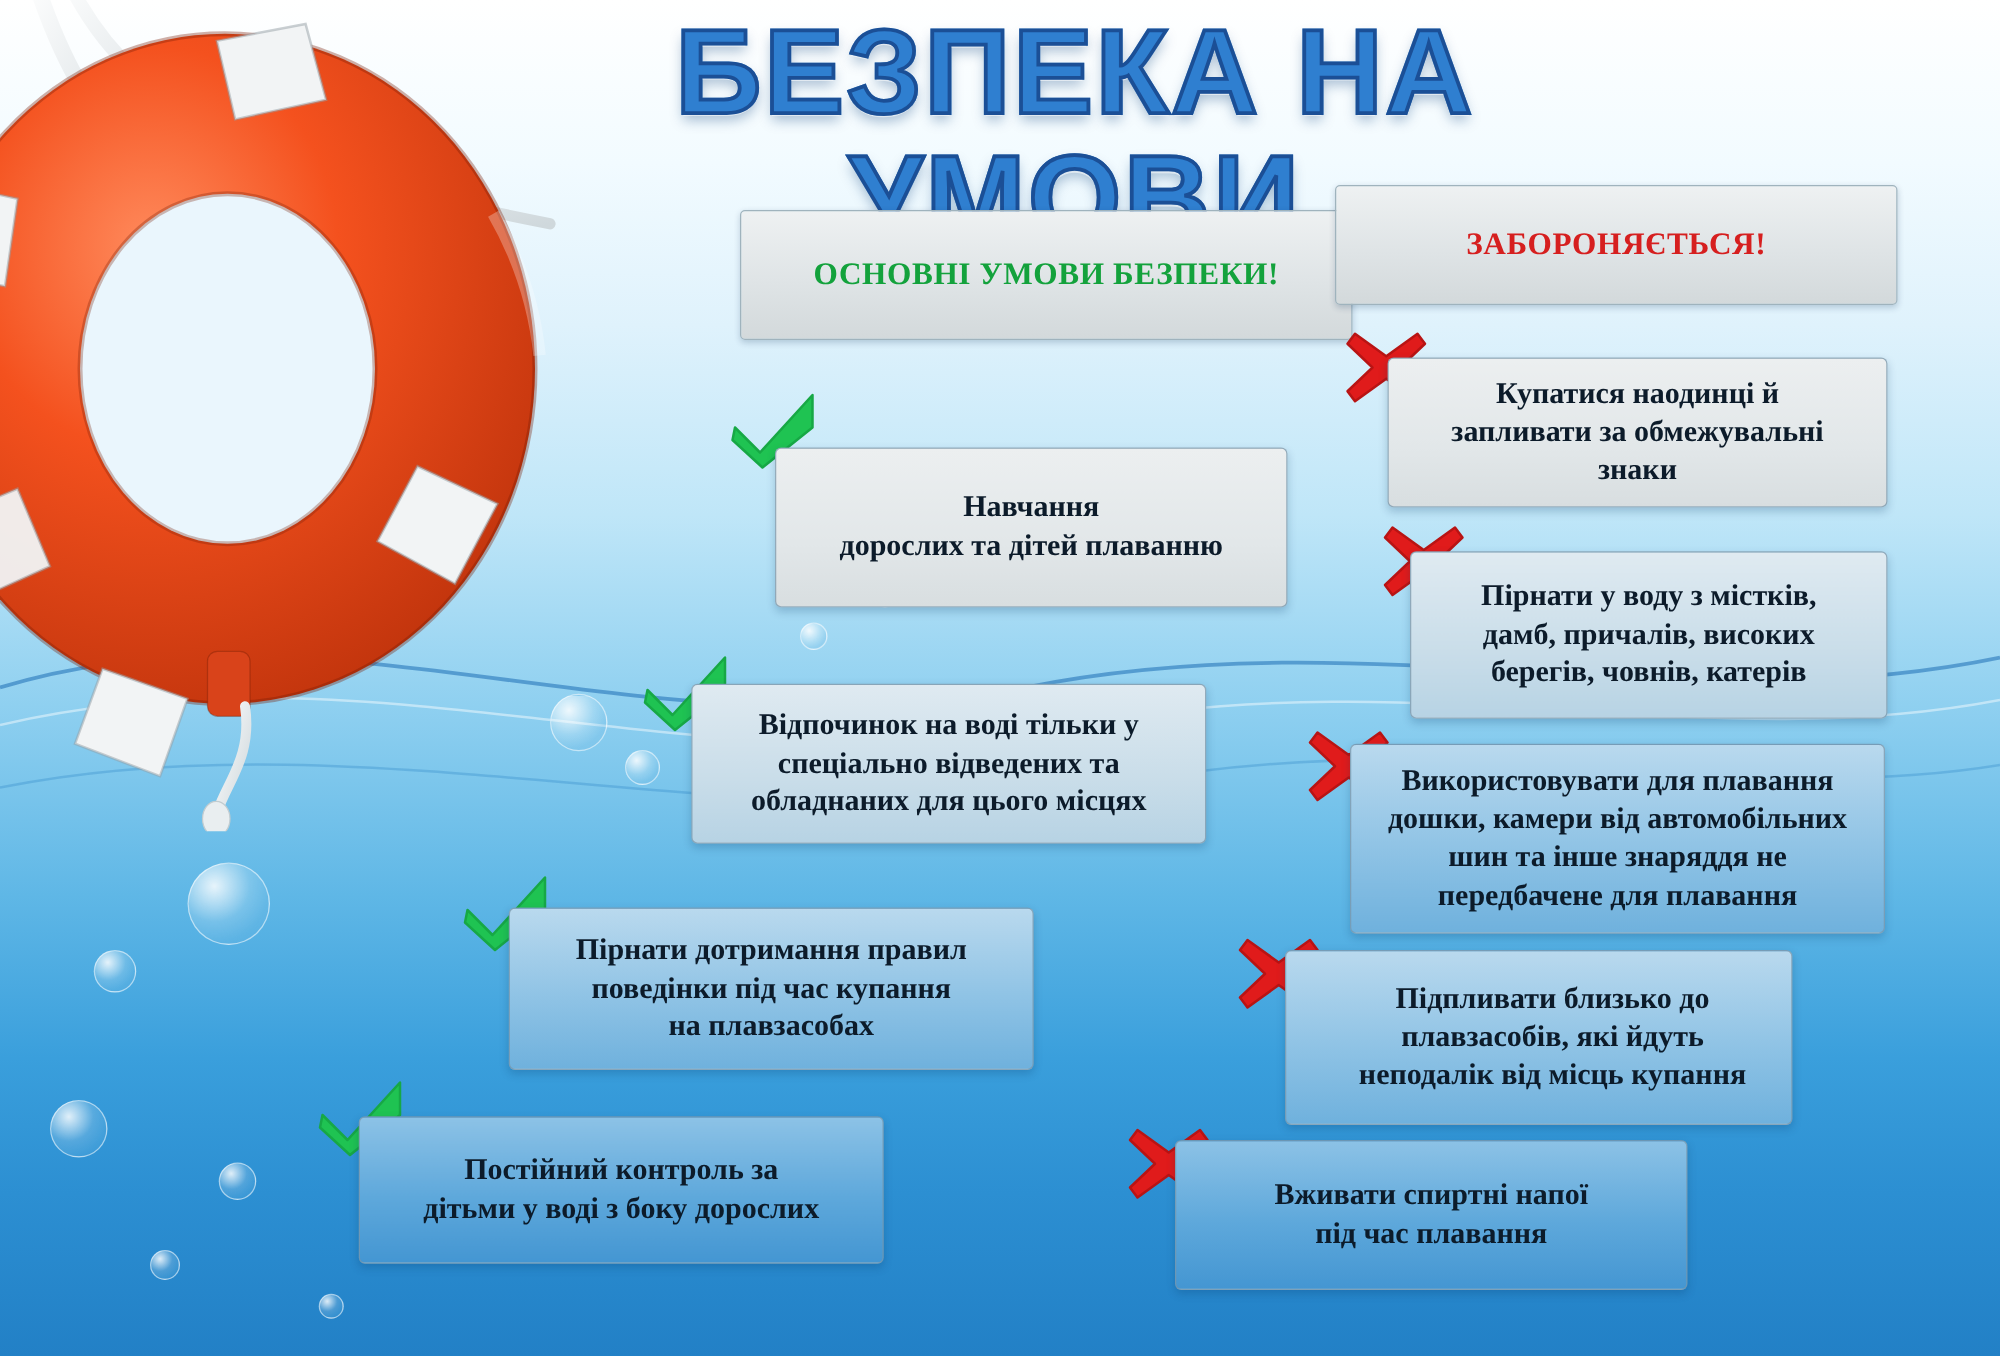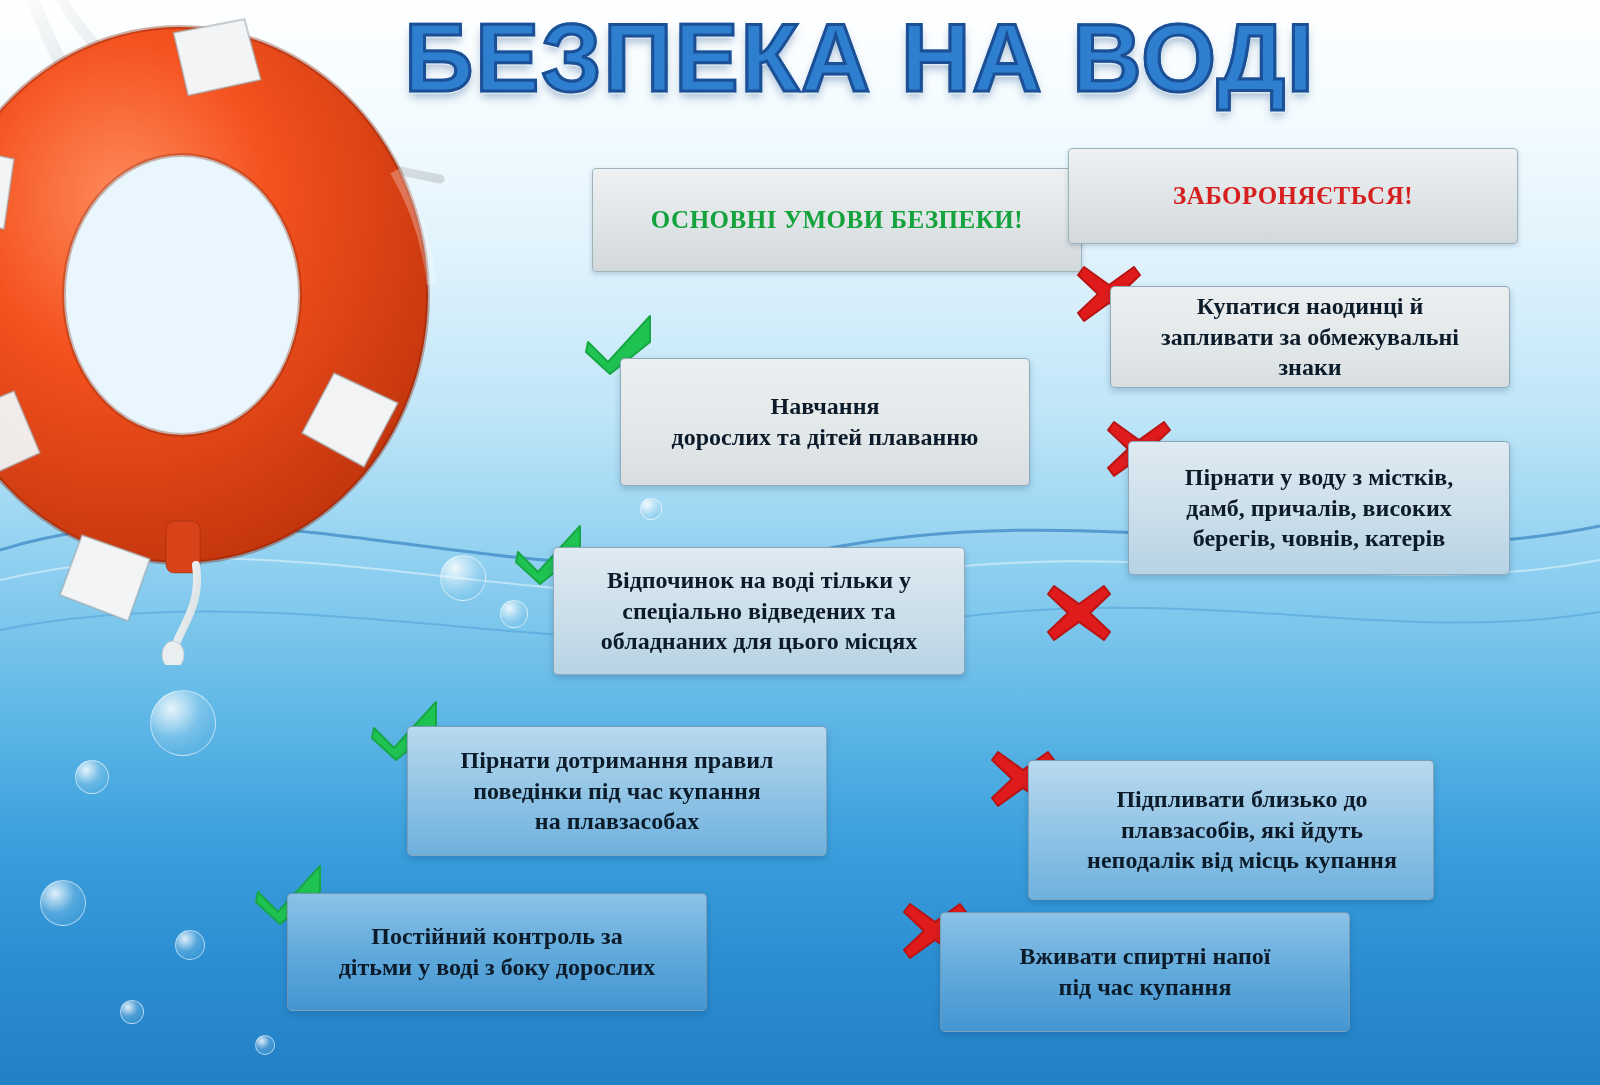--- a/index.html
+++ b/index.html
@@ -120,21 +120,21 @@
   #c-ok-2 { left: 553px;  top: 547px; width: 412px; height: 128px; }
   #c-ok-3 { left: 407px;  top: 726px; width: 420px; height: 130px; }
   #c-ok-4 { left: 263px;  top: 893px; width: 420px; height: 118px; }
 
   #m-ok-1 { left: 582px;  top: 312px; }
   #m-ok-2 { left: 512px;  top: 522px; }
   #m-ok-3 { left: 368px;  top: 698px; }
   #m-ok-4 { left: 252px;  top: 862px; }
 
   
-  #c-no-1 { left: 1110px; top: 286px; width: 400px; height: 102px; }
+  #c-no-1 { left: 1110px; top: 286px; width: 400px; height: 120px; }
   #c-no-2 { left: 1128px; top: 441px; width: 382px; height: 134px; }
   #c-no-3 { left: 1080px; top: 595px; width: 428px; height: 152px; }
   #c-no-4 { left: 1028px; top: 760px; width: 406px; height: 140px; }
   #c-no-5 { left: 940px;  top: 912px; width: 410px; height: 120px; }
 
   #m-no-1 { left: 1074px; top: 263px; }
   #m-no-2 { left: 1104px; top: 418px; }
   #m-no-3 { left: 1044px; top: 582px; }
   #m-no-4 { left: 988px;  top: 748px; }
   #m-no-5 { left: 900px;  top: 900px; }
@@ -200,21 +200,21 @@
       </g>
 
       <ellipse cx="250" cy="330" rx="248" ry="268" fill="none" stroke="rgba(255,255,255,0.28)" stroke-width="10" stroke-dasharray="120 700" transform="rotate(-30 250 330)"></ellipse>
 
       <rect x="236" y="556" width="34" height="52" rx="8" fill="#d9431a" stroke="rgba(120,30,5,0.4)"></rect>
       <path d="M266,600 C272,640 252,660 244,684" stroke="url(#ropeGrad)" stroke-width="8" fill="none" stroke-linecap="round"></path>
       <ellipse cx="243" cy="690" rx="11" ry="14" fill="#e9eef0" stroke="#c2ccd0"></ellipse>
     </svg>
   </div>
 
-  <div class="title">БЕЗПЕКА НА ВОДІ</div>
+  <div class="title">БЕЗПЕКА НА УМОВИ</div>
 
   <div class="header-box" id="hdr-ok">ОСНОВНІ УМОВИ БЕЗПЕКИ!</div>
   <div class="header-box" id="hdr-no">ЗАБОРОНЯЄТЬСЯ!</div>
 
   <div class="mark" id="m-ok-1">
     <svg width="74" height="64" viewBox="0 0 74 64">
         <path d="M6,30 L26,50 L68,4 L68,30 L28,62 L4,40 Z" fill="#1fc352" stroke="#17a845" stroke-width="2" stroke-linejoin="round"></path>
       </svg>
   </div>
   <div class="card light" id="c-ok-1" style="white-space:pre-line;">Навчання
@@ -262,31 +262,35 @@
   </div>
   <div class="card mid" id="c-no-2" style="white-space:pre-line;">Пірнати у воду з містків,
 дамб, причалів, високих
 берегів, човнів, катерів</div>
 
   <div class="mark" id="m-no-3">
     <svg width="70" height="62" viewBox="0 0 70 62">
         <path d="M10,4 L35,22 L60,4 L66,12 L46,31 L66,50 L60,58 L35,40 L10,58 L4,50 L24,31 L4,12 Z" fill="#e01b1b" stroke="#b81414" stroke-width="2" stroke-linejoin="round"></path>
       </svg>
   </div>
+  <div class="card blue" id="c-no-3" style="white-space:pre-line;">Використовувати для плавання
+дошки, камери від автомобільних
+шин та інше знаряддя не
+передбачене для плавання</div>
 
   <div class="mark" id="m-no-4">
     <svg width="70" height="62" viewBox="0 0 70 62">
         <path d="M10,4 L35,22 L60,4 L66,12 L46,31 L66,50 L60,58 L35,40 L10,58 L4,50 L24,31 L4,12 Z" fill="#e01b1b" stroke="#b81414" stroke-width="2" stroke-linejoin="round"></path>
       </svg>
   </div>
   <div class="card blue" id="c-no-4" style="white-space:pre-line;padding-left:36px;">Підпливати близько до
 плавзасобів, які йдуть
 неподалік від місць купання</div>
 
   <div class="mark" id="m-no-5">
     <svg width="70" height="62" viewBox="0 0 70 62">
         <path d="M10,4 L35,22 L60,4 L66,12 L46,31 L66,50 L60,58 L35,40 L10,58 L4,50 L24,31 L4,12 Z" fill="#e01b1b" stroke="#b81414" stroke-width="2" stroke-linejoin="round"></path>
       </svg>
   </div>
   <div class="card deep" id="c-no-5" style="white-space:pre-line;">Вживати спиртні напої
-під час купання</div>
+під час плавання</div>
 
 </div>
 
 </body></html>

